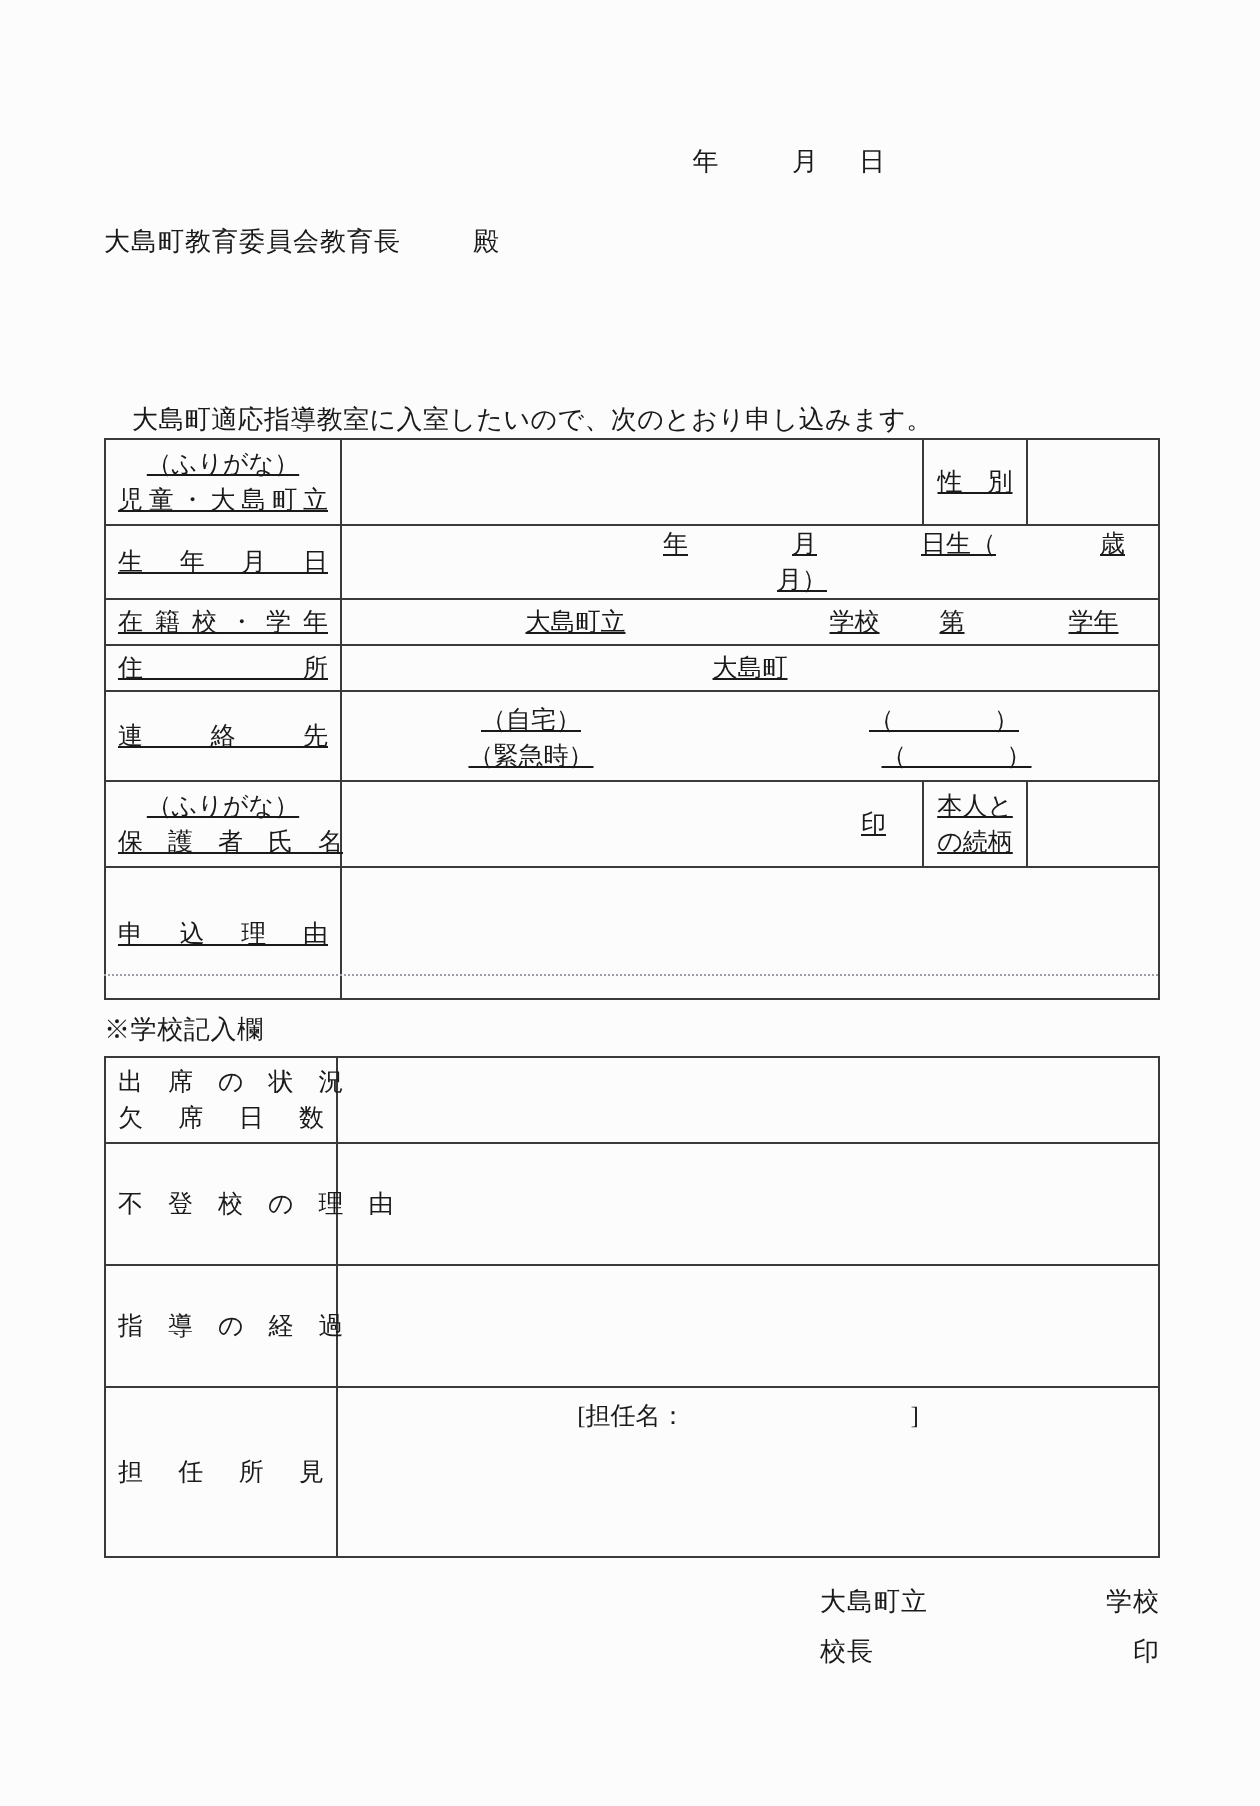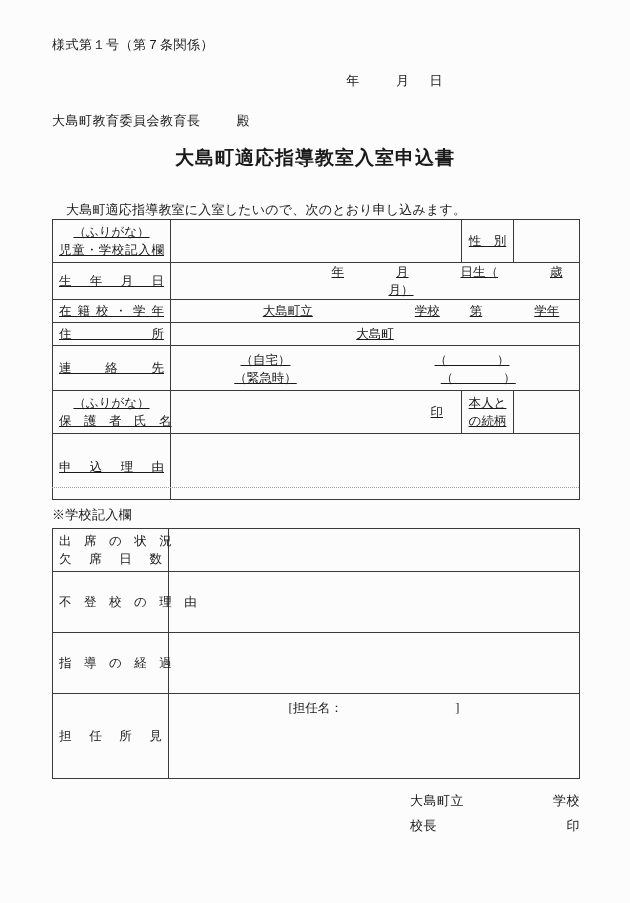--- a/index.html
+++ b/index.html
@@ -127,48 +127,46 @@
 
   .inline-gap-sm { display: inline-block; width: 30px; }
   .inline-gap-md { display: inline-block; width: 52px; }
   .inline-gap-lg { display: inline-block; width: 72px; }
 </style>
 </head>
 <body>
 
 <div id="page">
 
-  <div class="abs form-no">様式第１号（第７条関係）</div>
 
   <div class="abs date-line">
     <span class="seg">年</span>
     <span class="seg">月</span>
     <span class="seg last">日</span>
   </div>
 
   <div class="abs addressee">
     <span>大島町教育委員会教育長</span><span class="hono">殿</span>
   </div>
 
-  <div class="abs doc-title">大島町適応指導教室入室申込書</div>
 
   <div class="abs intro">大島町適応指導教室に入室したいので、次のとおり申し込みます。</div>
 
   <table class="form" id="tbl-applicant">
     <colgroup>
       <col style="width:118px">
       <col style="width:291px">
       <col style="width:52px">
       <col style="width:66px">
     </colgroup>
     <tbody>
       <tr>
         <td class="lbl" style="height:42px">
           <span class="two-line ctr">（ふりがな）</span>
-          <span class="two-line just">児童・学校記入欄</span>
+          <span class="two-line just">児童・大島町立</span>
         </td>
         <td class="val"></td>
         <td class="lbl">
           <span class="ctr">性　別</span>
         </td>
         <td class="val"></td>
       </tr>
 
       <tr>
         <td class="lbl" style="height:22px">

